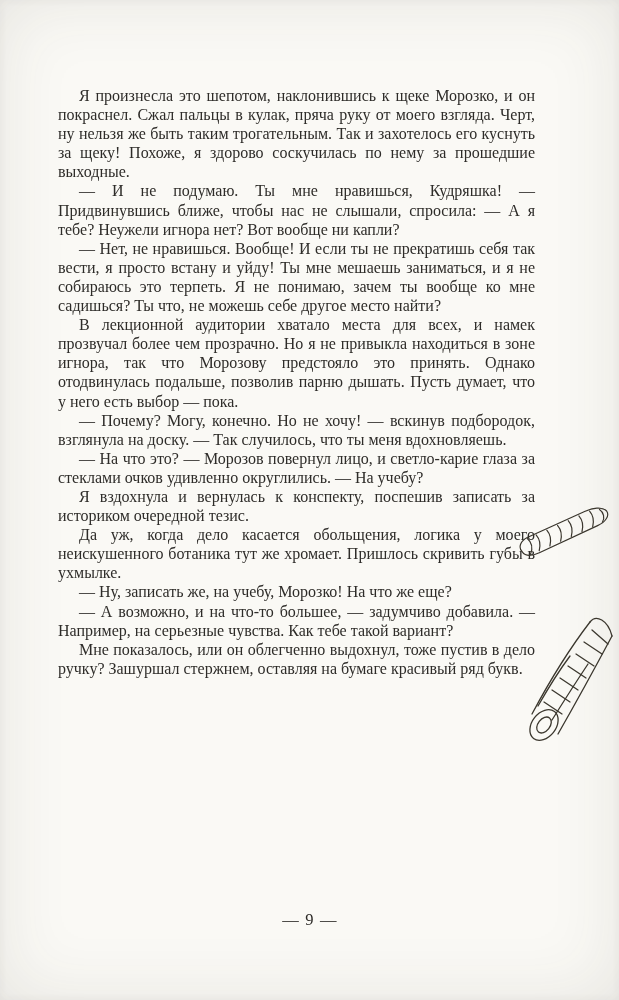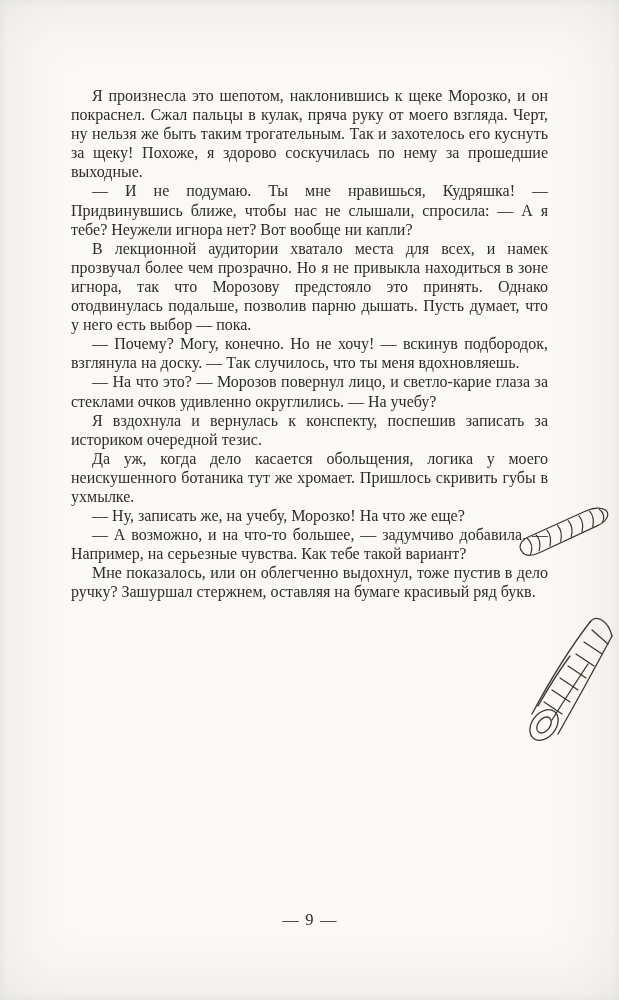--- a/index.html
+++ b/index.html
@@ -16,21 +16,21 @@
   }
   .page{
     position:relative;
     width:619px;height:1000px;
     background:var(--paper);
     overflow:hidden;
     box-shadow:inset 0 0 70px rgba(60,58,52,0.10), inset 0 0 8px rgba(60,58,52,0.06);
   }
   .text-block{
     position:absolute;
-    left:71px; top:86px;
+    left:58px; top:86px;
     width:477px;
     color:var(--ink);
     font-size:16px;
     line-height:19.1px;
     text-align:justify;
     hyphens:auto;
     -webkit-hyphens:auto;
   }
   .text-block p{
     margin:0;
@@ -55,20 +55,21 @@
 </style>
 </head>
 <body>
 
 <div class="page">
 
   <div class="text-block" lang="ru">
 
   <p>Я произнесла это шепотом, наклонившись к щеке Морозко, и он покраснел. Сжал пальцы в кулак, пряча руку от моего взгляда. Черт, ну нельзя же быть таким трогательным. Так и захотелось его куснуть за щеку! Похоже, я здорово соскучилась по нему за прошедшие выходные.</p>
       <p>— И не подумаю. Ты мне нравишься, Кудряшка! — Придвинувшись ближе, чтобы нас не слышали, спросила: — А я тебе? Неужели игнора нет? Вот вообще ни капли?</p>
+      <p>— Нет, не нравишься. Вообще! И если ты не прекратишь себя так вести, я просто встану и уйду! Ты мне мешаешь заниматься, и я не собираюсь это терпеть. Я не понимаю, зачем ты вообще ко мне садишься? Ты что, не можешь себе другое место найти?</p>
       <p>В лекционной аудитории хватало места для всех, и намек прозвучал более чем прозрачно. Но я не привыкла находиться в зоне игнора, так что Морозову предстояло это принять. Однако отодвинулась подальше, позволив парню дышать. Пусть думает, что у него есть выбор — пока.</p>
       <p>— Почему? Могу, конечно. Но не хочу! — вскинув подбородок, взглянула на доску. — Так случилось, что ты меня вдохновляешь.</p>
       <p>— На что это? — Морозов повернул лицо, и светло-карие глаза за стеклами очков удивленно округлились. — На учебу?</p>
       <p>Я вздохнула и вернулась к конспекту, поспешив записать за историком очередной тезис.</p>
       <p>Да уж, когда дело касается обольщения, логика у моего неискушенного ботаника тут же хромает. Пришлось скривить губы в ухмылке.</p>
       <p>— Ну, записать же, на учебу, Морозко! На что же еще?</p>
       <p>— А возможно, и на что-то большее, — задумчиво добавила. — Например, на серьезные чувства. Как тебе такой вариант?</p>
       <p>Мне показалось, или он облегченно выдохнул, тоже пустив в дело ручку? Зашуршал стержнем, оставляя на бумаге красивый ряд букв.</p>
     </div>
 

